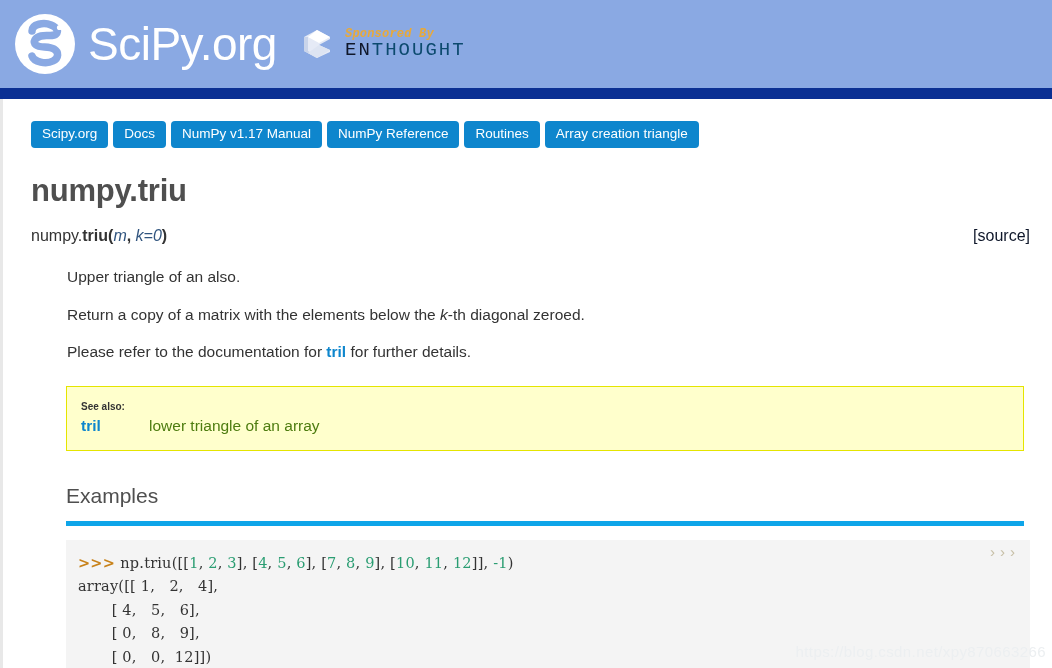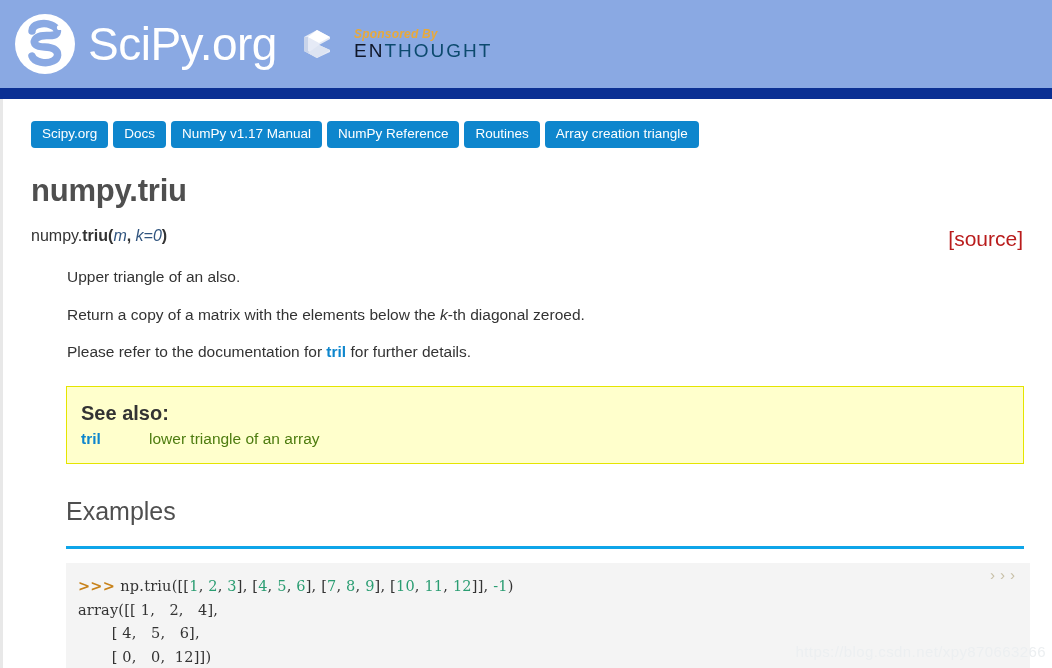--- a/index.html
+++ b/index.html
@@ -40,21 +40,21 @@
     white-space: nowrap;
   }
   #sponsor-block {
     position: absolute;
     left: 300px; top: 22px;
     display: flex;
     align-items: center;
     height: 44px;
   }
   #enthought-mark { width: 34px; height: 34px; flex: 0 0 34px; }
-  #sponsor-text { margin-left: 20px; line-height: 1; }
+  #sponsor-text { margin-left: 11px; line-height: 1; font-family: Liberation Mono, monospace; }
   #sponsored-by-label {
     display: block;
     font-size: 12px;
     font-style: italic;
     font-weight: bold;
     color: #e8a93a;
     letter-spacing: 0.2px;
     margin-bottom: 1px;
   }
   #enthought-wordmark {
@@ -130,23 +130,23 @@
   .sig-prefix { font-weight: normal; color: #333333; }
   .sig-name { font-weight: bold; color: #333333; }
   .sig-punct { font-weight: bold; color: #333333; }
   .sig-param {
     font-style: italic;
     color: #31557f;
     font-weight: normal;
   }
   #source-link {
     position: absolute;
-    right: 29px; top: 0;
-    font-size: 21px;
-    color: #b91c1c;
+    right: 22px; top: 0;
+    font-size: 16px;
+    color: #0f172a;
     text-decoration: none;
     cursor: pointer;
     line-height: 1;
   }
 
   
   .desc-p {
     margin: 17px 0 0 64px;
     font-size: 15.5px;
     color: #333333;
@@ -162,21 +162,21 @@
   }
 
   
   #seealso-box {
     margin: 23px 28px 0 63px;
     background: #ffffcc;
     border: 1px solid #e5e500;
     padding: 13px 0 15px 14px;
   }
   #seealso-title {
-    font-size: 20px;
+    font-size: 10px;
     font-weight: bold;
     color: #333333;
     line-height: 1.3;
     margin-bottom: 4px;
   }
   #seealso-row { display: flex; align-items: baseline; }
   #seealso-term {
     width: 68px;
     flex: 0 0 68px;
     font-size: 15.5px;
@@ -186,23 +186,23 @@
     cursor: pointer;
   }
   #seealso-def {
     font-size: 15.5px;
     color: #4d7c0f;
   }
 
   
   #examples-heading {
     margin: 32px 28px 0 63px;
-    padding-bottom: 20px;
-    border-bottom: 3px solid #0ea5e9;
-    font-size: 25px;
+    padding-bottom: 12px;
+    border-bottom: 5px solid #0ea5e9;
+    font-size: 21px;
     font-weight: normal;
     color: #4f4f4f;
     line-height: 1.2;
   }
 
   #code-block {
     position: relative;
     margin: 14px 22px 0 63px;
     background: #f4f4f4;
     padding: 11px 12px 14px 12px;
@@ -310,19 +310,20 @@
   </div>
 
   <h2 id="examples-heading">Examples</h2>
 
   <div id="code-block">
     <span id="prompt-toggle">›››</span>
     <div id="code-lines">
         <div class="code-line"><span class="tok-prompt">&gt;&gt;&gt; </span><span class="tok-plain">np.triu([[</span><span class="tok-num">1</span><span class="tok-plain">, </span><span class="tok-num">2</span><span class="tok-plain">, </span><span class="tok-num">3</span><span class="tok-plain">], [</span><span class="tok-num">4</span><span class="tok-plain">, </span><span class="tok-num">5</span><span class="tok-plain">, </span><span class="tok-num">6</span><span class="tok-plain">], [</span><span class="tok-num">7</span><span class="tok-plain">, </span><span class="tok-num">8</span><span class="tok-plain">, </span><span class="tok-num">9</span><span class="tok-plain">], [</span><span class="tok-num">10</span><span class="tok-plain">, </span><span class="tok-num">11</span><span class="tok-plain">, </span><span class="tok-num">12</span><span class="tok-plain">]], </span><span class="tok-num">-1</span><span class="tok-plain">)</span></div>
         <div class="code-line"><span class="tok-plain">array([[ 1,   2,   4],</span></div>
         <div class="code-line"><span class="tok-plain">       [ 4,   5,   6],</span></div>
+        <div class="code-line"><span class="tok-plain">       [ 0,   8,   9],</span></div>
         <div class="code-line"><span class="tok-plain">       [ 0,   0,  12]])</span></div>
       </div>
   </div>
 
   <div id="watermark">https://blog.csdn.net/xpy870663266</div>
 
 </div>
 
 </body></html>

